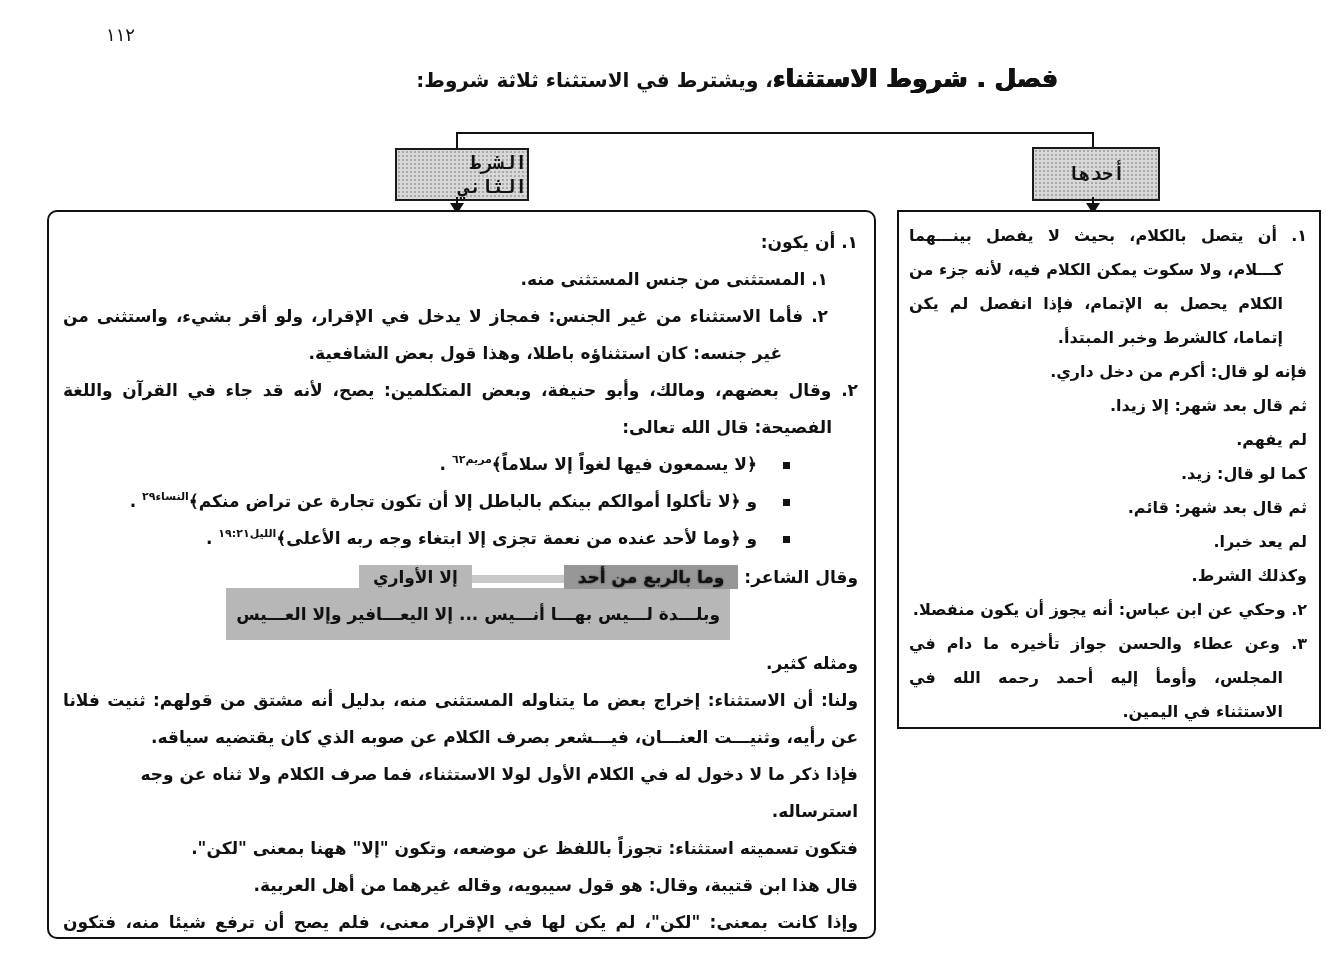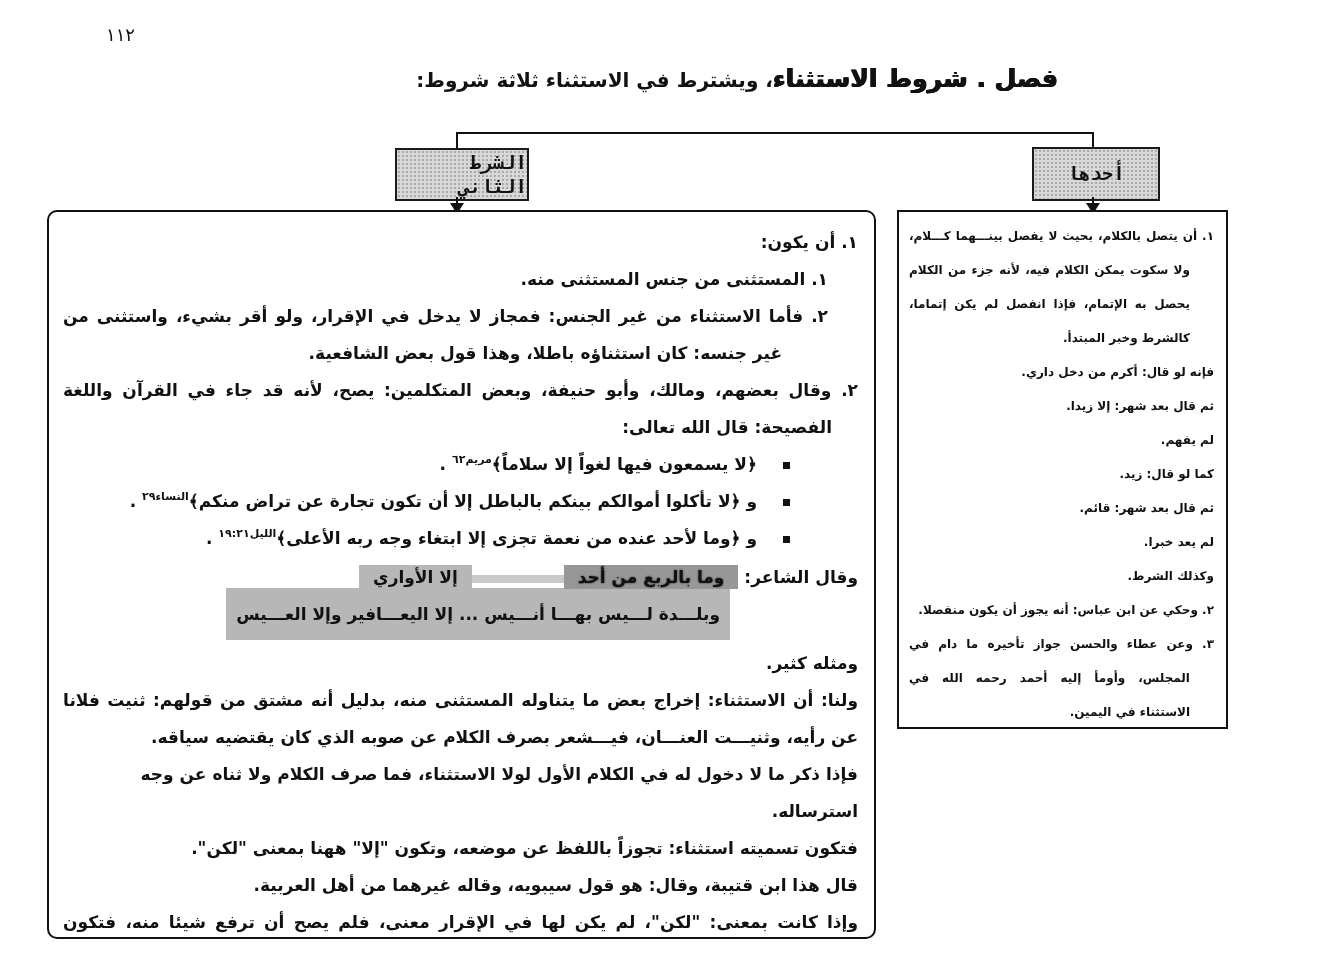--- a/index.html
+++ b/index.html
@@ -25,22 +25,22 @@
     font-weight:700;font-size:19px;direction:rtl;font-family:Liberation Mono, monospace;
   }
   .arrow-head{position:absolute;width:0;height:0;
     border-left:7px solid transparent;border-right:7px solid transparent;
     border-top:11px solid #111;}
   
   .panel{position:absolute;border:2px solid #111;background:#fff;direction:rtl;
     overflow:hidden;box-sizing:border-box;}
   .panel-left{left:47px;top:210px;width:829px;height:729px;padding:12px 16px 8px 14px;
     font-size:17px;line-height:37px;border-radius:10px;}
-  .panel-right{left:897px;top:210px;width:331px;height:519px;padding:7px 12px 6px 10px;
-    font-size:12px;line-height:34px;}
+  .panel-right{left:897px;top:210px;width:424px;height:519px;padding:7px 12px 6px 10px;
+    font-size:16px;line-height:34px;}
   .ln{margin:0;font-weight:700;}
   .ln.just{text-align:justify;}
   .ln.num{padding-right:0;}
   .panel-right .ln.num{padding-right:24px;text-indent:-24px;}
   .panel-left .ln.num{padding-right:26px;text-indent:-26px;}
   .ln.sub{margin-right:30px;padding-right:46px;text-indent:-46px;}
   .ln.bullet{margin-right:68px;}
   .sq{display:inline-block;width:7px;height:7px;background:#111;margin-left:26px;
     vertical-align:middle;}
   sup{font-size:11px;line-height:0;vertical-align:super;font-weight:700;}

